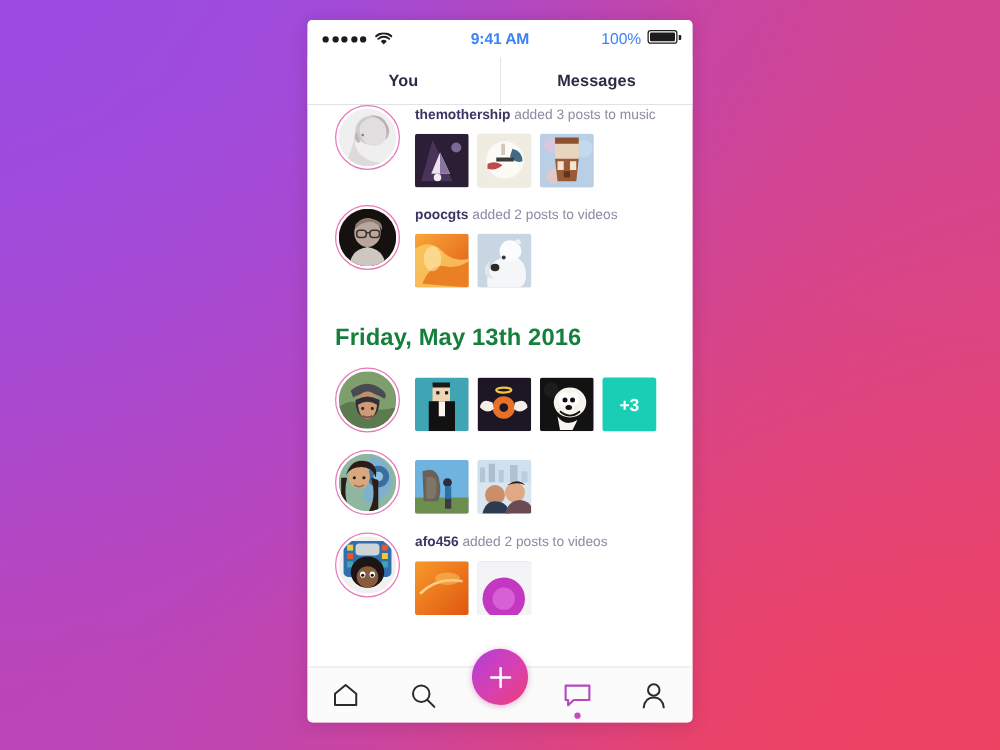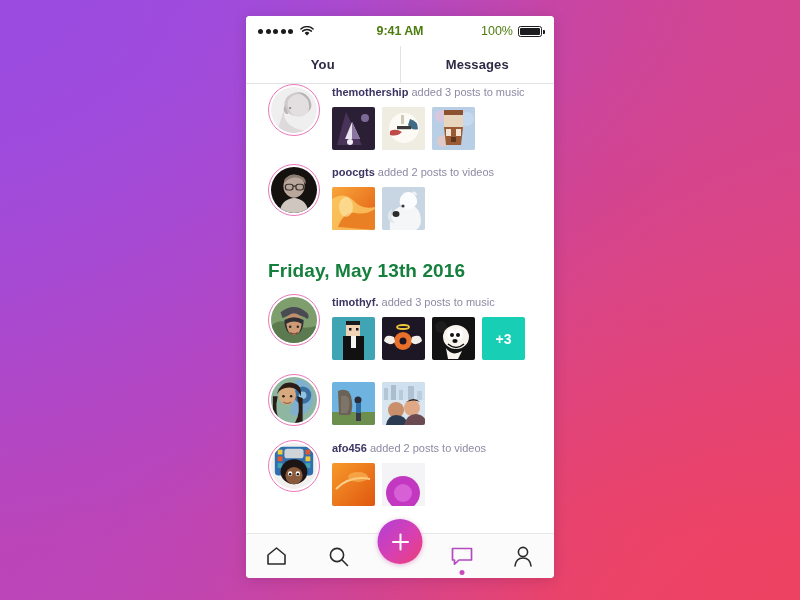--- a/index.html
+++ b/index.html
@@ -41,32 +41,32 @@
   }
 
   
   .statusbar {
     height: 30px;
     flex: 0 0 30px;
     display: flex;
     align-items: center;
     padding: 0 12px;
     font-size: 12px;
-    color: #4d7c0f;
+    color: #3b82f6;
     background: #ffffff;
   }
   .sb-left { display: flex; align-items: center; gap: 4px; flex: 1; }
   .sb-dots { display: flex; gap: 2.5px; align-items: center; }
   .sb-dots i {
     width: 5px; height: 5px; border-radius: 50%;
     background: #1c1c1e; display: block;
   }
   .wifi { margin-left: 3px; display: block; }
   .sb-center { flex: 0 0 auto; font-size: 12.5px; font-weight: 600; letter-spacing: -0.1px; }
-  .sb-right { flex: 1; display: flex; align-items: center; justify-content: flex-end; gap: 5px; font-size: 12.5px; }
+  .sb-right { flex: 1; display: flex; justify-content: flex-end; gap: 5px; font-size: 12.5px; }
   .battery {
     width: 24px; height: 11px;
     border: 1.2px solid #1c1c1e;
     border-radius: 2.5px;
     position: relative;
     box-sizing: border-box;
     padding: 1px;
   }
   .battery::after {
     content: "";
@@ -396,23 +396,20 @@
             <ellipse cx="24" cy="27" rx="9" ry="10" fill="#c08f6e"></ellipse>
             <path d="M14 24 q10-6 20 0 q0 14-10 16 q-10-2-10-16Z" fill="#2f2f36"></path>
             <path d="M16 28 q8-5 16 0 q-1 11-8 12 q-7-1-8-12Z" fill="#cf9a76"></path>
             <circle cx="20" cy="31" r="1.3" fill="#2b2b2b"></circle>
               <circle cx="28" cy="31" r="1.3" fill="#2b2b2b"></circle>
             <path d="M20 37 q4 3 8 0" stroke="#7a4a30" stroke-width="1.3" fill="none"></path>
           </svg>
         </div>
       </div>
       <div class="item-body">
-        <div class="item-text">
-          <b>timothyf.</b><span> added 3 posts to music</span>
-        </div>
         <div class="thumbs">
           <div class="thumb">
             <svg class="ph" viewBox="0 0 43 43">
                 <rect width="43" height="43" fill="#3fa5b5"></rect>
                 <rect x="14" y="6" width="14" height="13" fill="#f0d2b4"></rect>
                 <rect x="14" y="4" width="14" height="4" fill="#1a1a1a"></rect>
                 <rect x="17" y="11" width="2.5" height="2.5" fill="#1a1a1a"></rect>
                 <rect x="24" y="11" width="2.5" height="2.5" fill="#1a1a1a"></rect>
                 <rect x="11" y="19" width="21" height="24" fill="#111111"></rect>
                 <rect x="19" y="19" width="5" height="12" fill="#f7f4ef"></rect>

